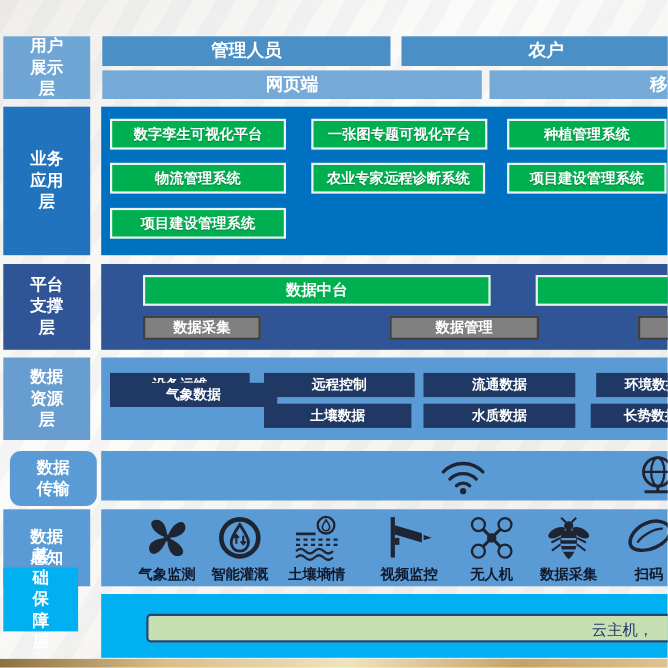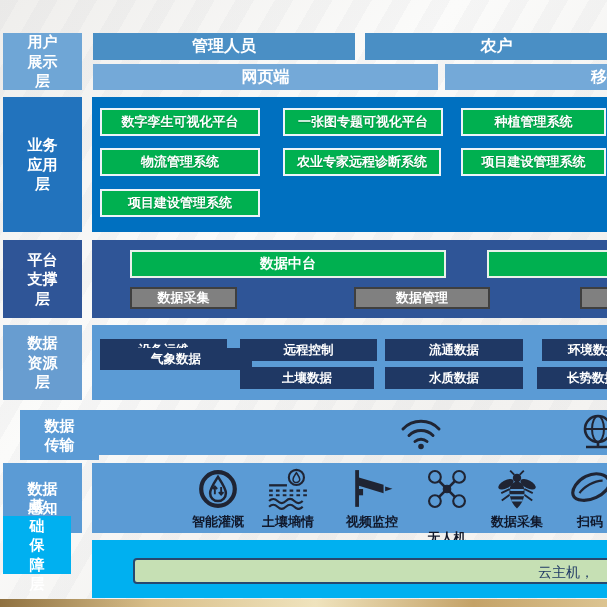--- a/index.html
+++ b/index.html
@@ -112,21 +112,21 @@
   <div class="abs flexc navy-box" style="left:240px;top:367px;width:134px;height:22px;">
     <span>土壤数据</span>
   </div>
   <div class="abs flexc navy-box" style="left:385px;top:367px;width:138px;height:22px;">
     <span>水质数据</span>
   </div>
   <div class="abs flexc navy-box" style="left:537px;top:367px;width:110px;height:22px;">
     <span>长势数据</span>
   </div>
 
-  <div class="abs label-col" style="left:20px;top:410px;width:79px;height:50px;background:#5b9bd5;">
+  <div class="abs label-col" style="left:9px;top:410px;width:79px;height:50px;background:#5b9bd5;border-radius:10px;">
     <span>数据传输</span>
   </div>
   <div class="abs" style="left:92px;top:410px;width:515px;height:45px;background:#5b9bd5;"></div>
   <div class="abs" style="left:399px;top:416px;width:44px;height:34px;color:#1f2433;">
     <svg viewBox="0 0 44 34" width="44" height="34">
       <g fill="none" stroke="currentColor" stroke-width="3" stroke-linecap="round">
         <path d="M4 13 a 25 25 0 0 1 36 0"></path>
         <path d="M10 19.5 a 17 17 0 0 1 24 0"></path>
         <path d="M16 25.5 a 9 9 0 0 1 12 0"></path>
       </g>
@@ -140,20 +140,32 @@
       <path d="M8 15 H34" stroke-width="2"></path>
       <path d="M21 28 V33 M9 33 H33" stroke-width="2.6"></path>
     </svg>
   </div>
 
   <div class="abs label-col" style="left:3px;top:463px;width:79px;height:70px;background:#5b9bd5;">
     <span>数据感知</span>
   </div>
   <div class="abs" style="left:92px;top:463px;width:515px;height:70px;background:#5b9bd5;"></div>
 
+  <div class="abs device" style="left:122px;top:468px;width:60px;">
+    <span>
+      <svg viewBox="0 0 40 40" width="42" height="42" fill="currentColor">
+        <path d="M20 20 C20 8 14 2 8 5 C3 8 9 17 20 20 Z"></path>
+        <path d="M20 20 C32 20 38 14 35 8 C32 3 23 9 20 20 Z"></path>
+        <path d="M20 20 C20 32 26 38 32 35 C37 32 31 23 20 20 Z"></path>
+        <path d="M20 20 C8 20 2 26 5 32 C8 37 17 31 20 20 Z"></path>
+        <circle cx="20" cy="20" r="3"></circle>
+      </svg>
+    </span>
+    <span class="device-label">气象监测</span>
+  </div>
 
   <div class="abs device" style="left:188px;top:468px;width:60px;">
     <span>
       <svg viewBox="0 0 40 40" width="42" height="42" fill="none" stroke="currentColor">
         <circle cx="20" cy="20" r="16" stroke-width="4"></circle>
         <path d="M20 8.5 C15.5 15.5 12.5 19.5 12.5 24 a7.5 7.5 0 0 0 15 0 C27.5 19.5 24.5 15.5 20 8.5 Z" stroke-width="2.4"></path>
         <path d="M17 25 V18 M14.8 20 L17 17.6 L19.2 20" stroke-width="1.8"></path>
         <path d="M23 18 V25 M20.8 23 L23 25.4 L25.2 23" stroke-width="1.8"></path>
       </svg>
     </span>
@@ -179,21 +191,21 @@
       <svg viewBox="0 0 40 40" width="42" height="42" fill="currentColor">
         <rect x="4" y="2" width="3.6" height="35"></rect>
         <path d="M7.5 9 L31 16 L31 24 L7.5 17 Z"></path>
         <path d="M32.5 17.5 l7 2.3 -7 2.3 z"></path>
         <rect x="7.5" y="20" width="4" height="6"></rect>
       </svg>
     </span>
     <span class="device-label">视频监控</span>
   </div>
 
-  <div class="abs device" style="left:417px;top:468px;width:60px;gap:16px;">
+  <div class="abs device" style="left:417px;top:468px;width:60px;">
     <span>
       <svg viewBox="0 0 40 40" width="42" height="42" fill="none" stroke="currentColor">
         <circle cx="8.5" cy="8.5" r="5.6" stroke-width="2"></circle>
         <circle cx="31.5" cy="8.5" r="5.6" stroke-width="2"></circle>
         <circle cx="8.5" cy="31.5" r="5.6" stroke-width="2"></circle>
         <circle cx="31.5" cy="31.5" r="5.6" stroke-width="2"></circle>
         <path d="M12 12 L28 28 M28 12 L12 28" stroke-width="2.6"></path>
         <circle cx="20" cy="20" r="3.6" fill="currentColor"></circle>
       </svg>
     </span>

